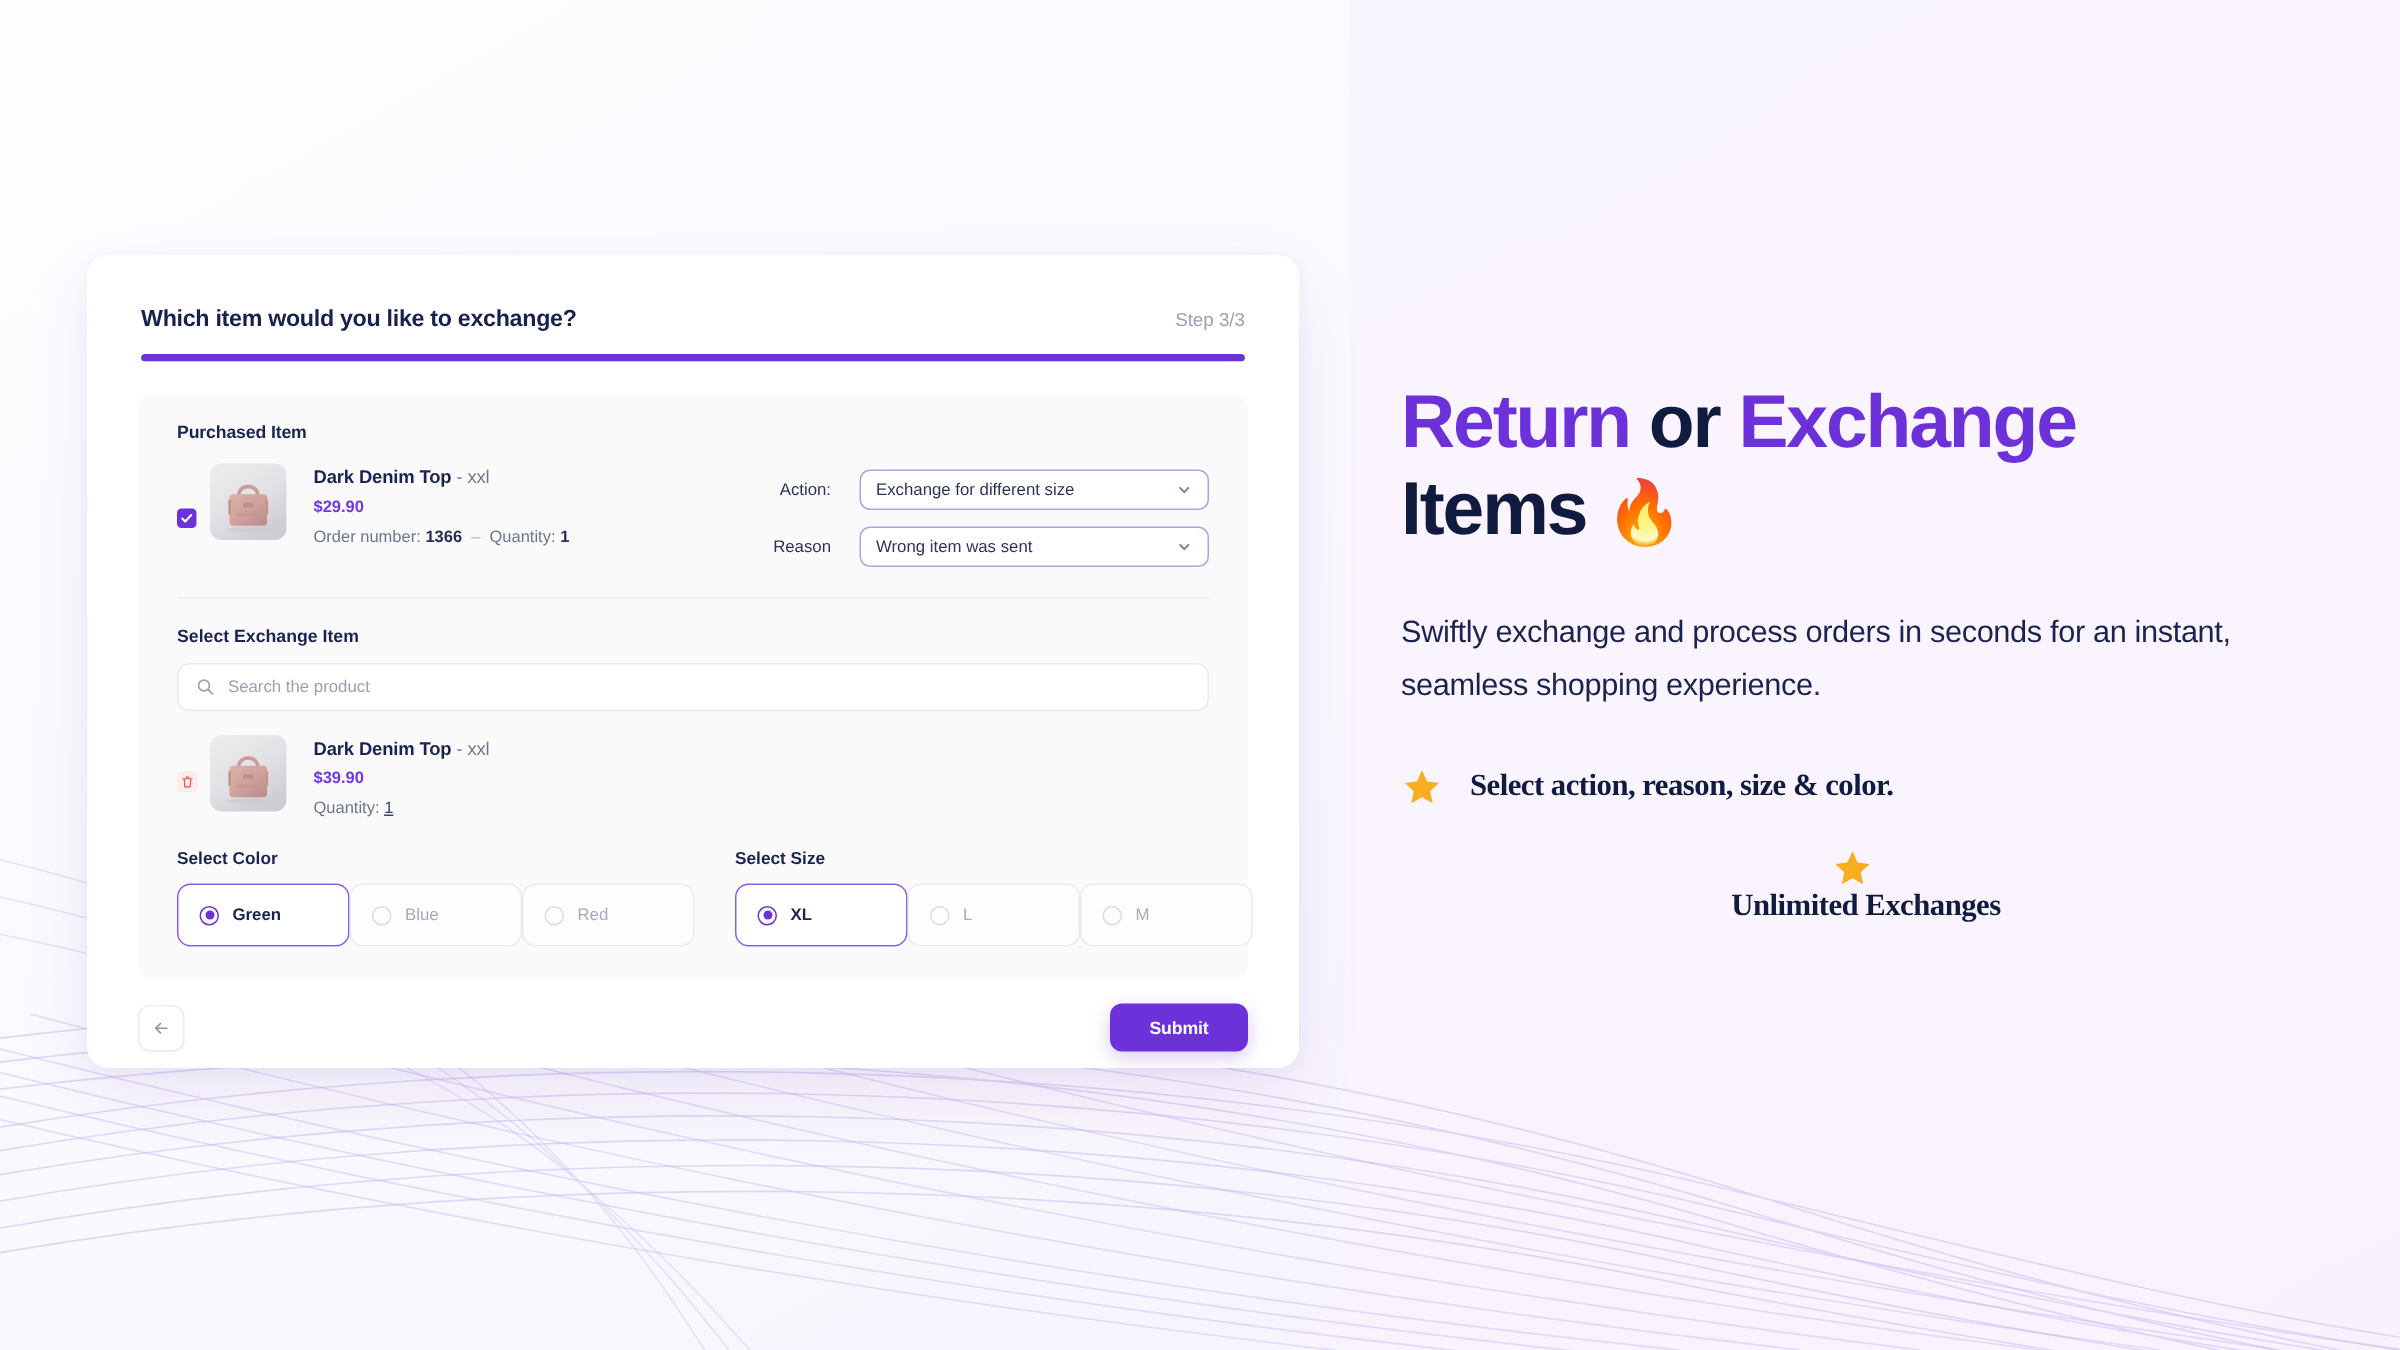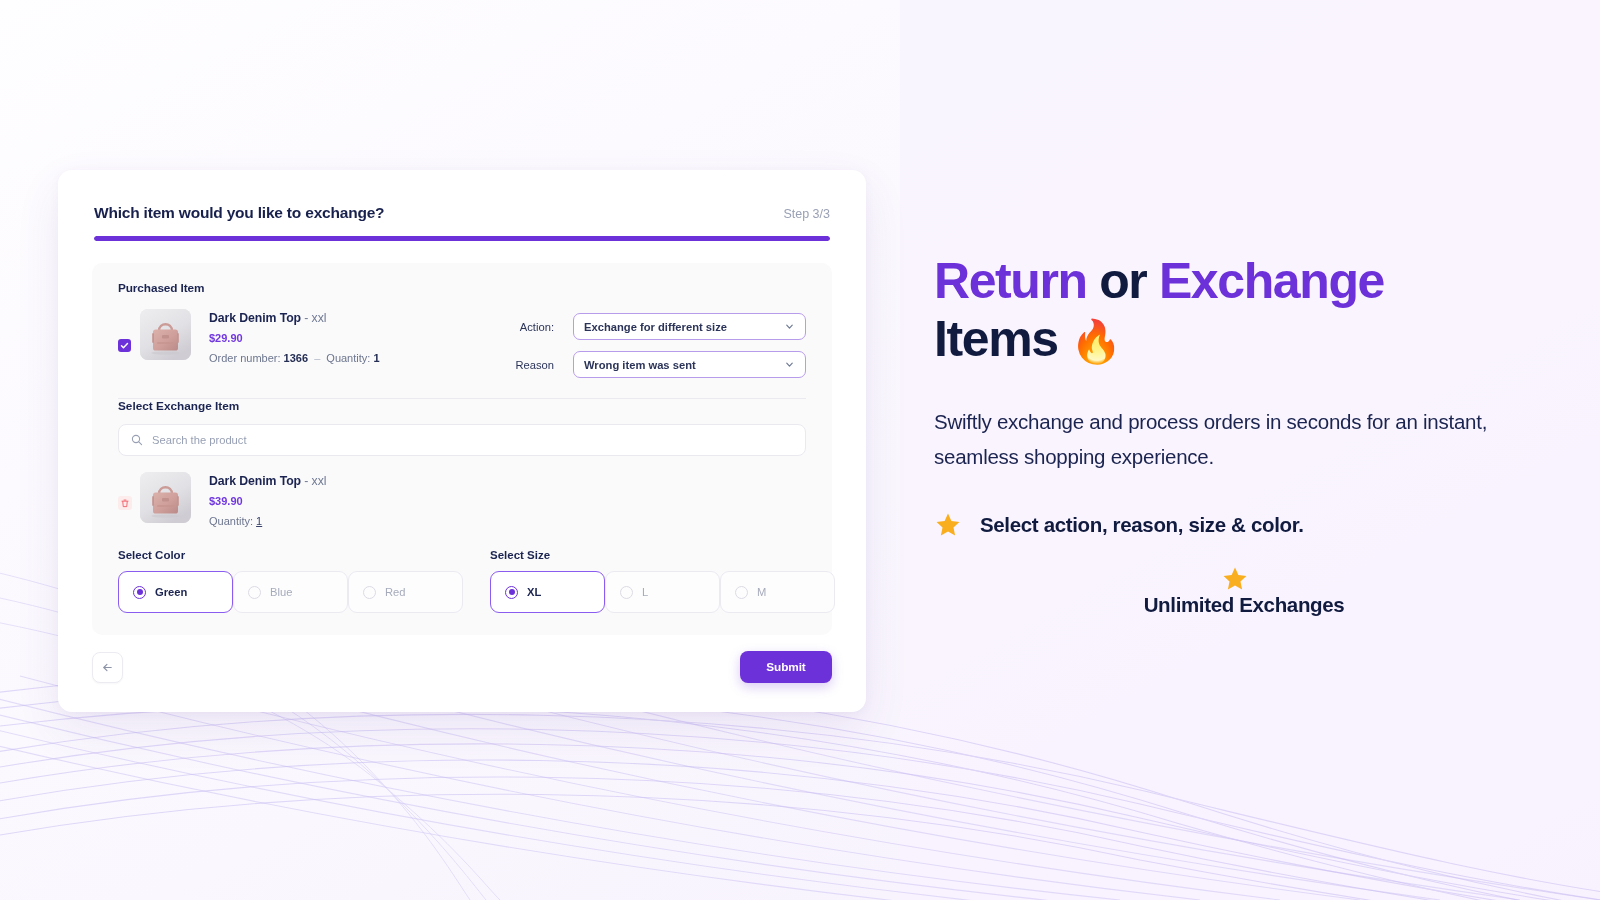--- a/index.html
+++ b/index.html
@@ -55,28 +55,28 @@
   .prod-meta .dash { color:#b2b8c8; margin:0 3px; }
 
   
   .sel-col { flex:0 0 auto; width:300px; padding-top:4px; }
   .sel-row { display:flex; align-items:center; margin-bottom:11px; }
   .sel-row:last-child { margin-bottom:0; }
   .sel-label { font-size:11.2px; color:#2b3458; width:48px; text-align:right; margin-right:19px; flex:0 0 auto; }
   .select {
     flex:1 1 auto; height:27px; border:1px solid #b79ceb; border-radius:7px;
     background:#fff; display:flex; align-items:center; padding:0 10px;
-    font-size:11.2px; color:#2b3458; justify-content:space-between;font-weight:bold;
+    font-size:11.2px; color:#2b3458; justify-content:space-between;
   }
   .chev { width:11px; height:11px; flex:0 0 auto; color:#6f7a94; }
   .chev svg { width:11px; height:11px; display:block; }
 
   .divider { height:1px; background:#eceaf1; margin:20px 0 0 0; }
 
-  .sec2-label { font-size:11.8px; font-weight:700; color:#1b2450; }
+  .sec2-label { font-size:11.8px; font-weight:700; color:#1b2450; margin-top:18px; }
   .search-box {
     margin-top:11px; height:32px; border:1px solid #ebe9f0; border-radius:8px;
     background:#fff; display:flex; align-items:center; padding:0 12px;
   }
   .search-box .sicon { width:12px; height:12px; color:#98a0b4; margin-right:9px; flex:0 0 auto; }
   .search-box .sicon svg { width:12px; height:12px; display:block; }
   .search-ph { font-size:11.2px; color:#98a0b4; }
 
   .ex-row { display:flex; align-items:flex-start; margin-top:16px; }
   .trash {
@@ -128,21 +128,21 @@
   .right { position:absolute; left:934px; top:252px; width:620px; z-index:2; }
   .headline { font-size:50px; line-height:1.16; font-weight:700; color:#111b3f; letter-spacing:-1.4px; }
   .headline .hl { color:#6d31d9; }
   .headline .fire { font-size:42px; letter-spacing:0; }
   .subtext { margin-top:36px; font-size:20.5px; line-height:1.72; color:#1b2450; letter-spacing:-0.25px; max-width:570px; }
   .bullets { margin-top:36px; }
   .bullet { display:flex; align-items:center; margin-bottom:26px; }
   .bullet:last-child { margin-bottom:0;flex-direction:column; }
   .star { width:28px; height:28px; flex:0 0 auto; margin-right:18px; }
   .star svg { width:28px; height:28px; display:block; }
-  .bullet-text { font-size:20.5px; font-weight:700; color:#111b3f; letter-spacing:-0.35px; }
+  .bullet-text { font-size:20.5px; font-weight:700; color:#111b3f; letter-spacing:-0.35px;font-family:Liberation Serif, serif; }
 </style>
 </head>
 <body>
 
 <svg class="bg-waves" viewBox="0 0 1600 900" preserveAspectRatio="none">
   <defs>
     <linearGradient id="bgg" x1="0" y1="0" x2="1" y2="1">
       <stop offset="0%" stop-color="#fefdff"></stop>
       <stop offset="55%" stop-color="#faf7fe"></stop>
       <stop offset="100%" stop-color="#f6f0fd"></stop>

